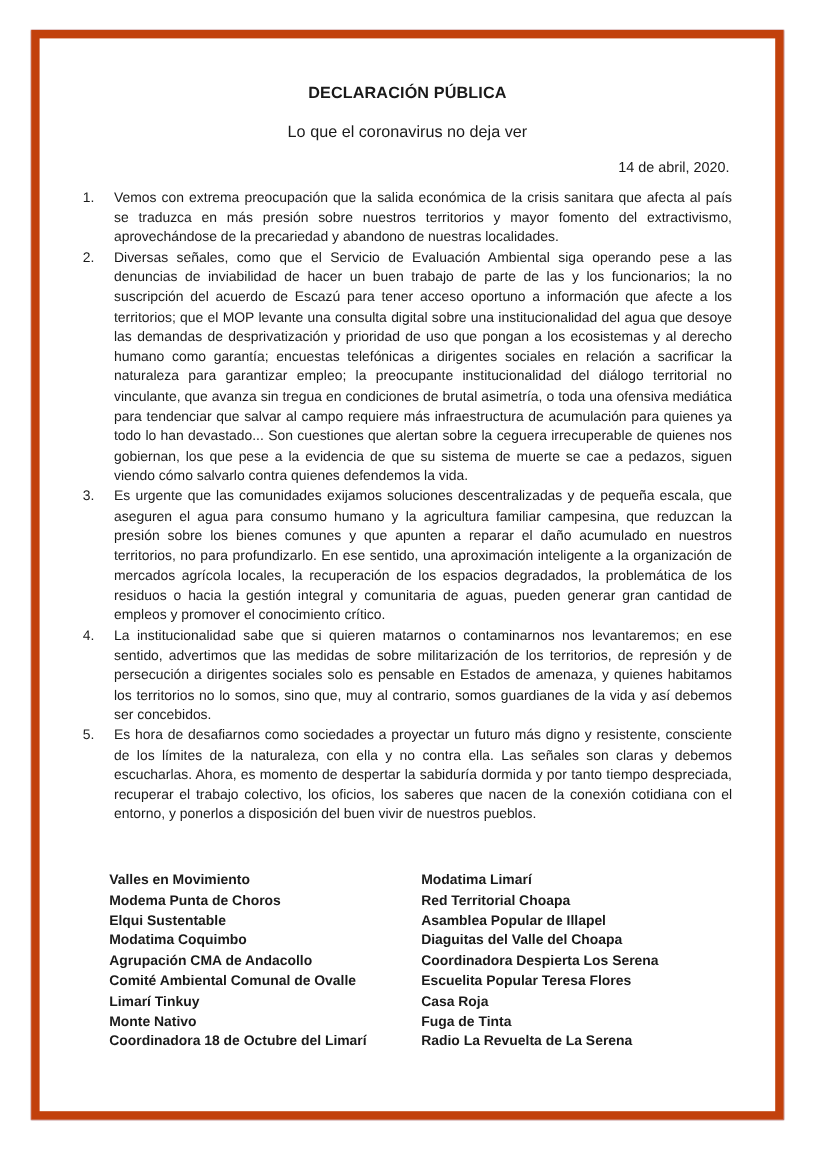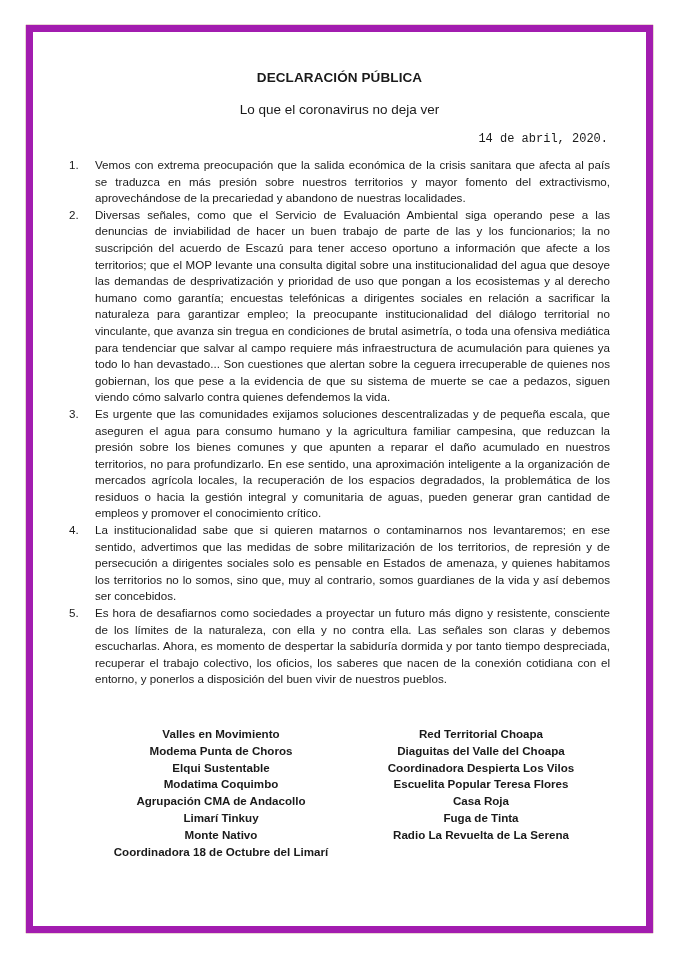--- a/index.html
+++ b/index.html
@@ -1,32 +1,32 @@
 <!DOCTYPE html>
 <html><head>
 <meta charset="utf-8">
 <style>
   html, body { margin:0; padding:0; background:#ffffff; }
   body { width:678px; height:960px; position:relative; overflow:hidden;
          font-family:"Liberation Sans", "DejaVu Sans", sans-serif; color:#1a1a1a; }
   .frame { position:absolute; left:26px; top:25px; width:613px; height:894px;
-           border:7px solid #a21caf; background:#fff;
+           border:7px solid #c2410c; background:#fff;
            box-shadow: 0 0 1px #7a0000; }
   .title { position:absolute; left:0; right:0; top:38px; text-align:center;
            font-weight:bold; font-size:13.5px; letter-spacing:0.1px; }
   .subtitle { position:absolute; left:0; right:0; top:70px; text-align:center;
               font-weight:normal; font-size:13.5px; }
-  .date { position:absolute; right:38px; top:100px; font-size:12px;font-family:Liberation Mono, monospace; }
+  .date { position:absolute; right:38px; top:100px; font-size:12px; }
   .body { position:absolute; left:40px; right:36px; top:125px; font-size:11.6px; line-height:16.6px; }
   .intro { text-align:justify; margin:0 0 8px 0; }
   ol { list-style:none; margin:0; padding:0; }
   li { position:relative; padding-left:22px; text-align:justify; margin:0; }
   li .num { position:absolute; left:-4px; top:0; }
   .signatories { position:absolute; left:58px; top:694px; width:520px;
-                 display:flex; font-weight:bold; font-size:11.6px; line-height:16.8px;text-align:center; }
+                 display:flex; font-weight:bold; font-size:11.6px; line-height:16.8px; }
   .sig-col { width:282px; }
   .sig-col div { white-space:nowrap; }
 </style>
 </head>
 <body>
 
 <div class="frame">
   <div class="title">DECLARACIÓN PÚBLICA</div>
   <div class="subtitle">Lo que el coronavirus no deja ver</div>
   <div class="date">14 de abril, 2020.</div>
@@ -56,27 +56,30 @@
     </ol>
   </div>
 
   <div class="signatories">
     <div class="sig-col">
       <div>Valles en Movimiento</div>
       <div>Modema Punta de Choros</div>
       <div>Elqui Sustentable</div>
       <div>Modatima Coquimbo</div>
       <div>Agrupación CMA de Andacollo</div>
+      <div>Comité Ambiental Comunal de Ovalle</div>
       <div>Limarí Tinkuy</div>
       <div>Monte Nativo</div>
       <div>Coordinadora 18 de Octubre del Limarí</div>
     </div>
     <div class="sig-col">
+      <div>Modatima Limarí</div>
       <div>Red Territorial Choapa</div>
+      <div>Asamblea Popular de Illapel</div>
       <div>Diaguitas del Valle del Choapa</div>
-      <div>Coordinadora Despierta Los Vilos</div>
+      <div>Coordinadora Despierta Los Serena</div>
       <div>Escuelita Popular Teresa Flores</div>
       <div>Casa Roja</div>
       <div>Fuga de Tinta</div>
       <div>Radio La Revuelta de La Serena</div>
     </div>
   </div>
 </div>
 
 </body></html>

